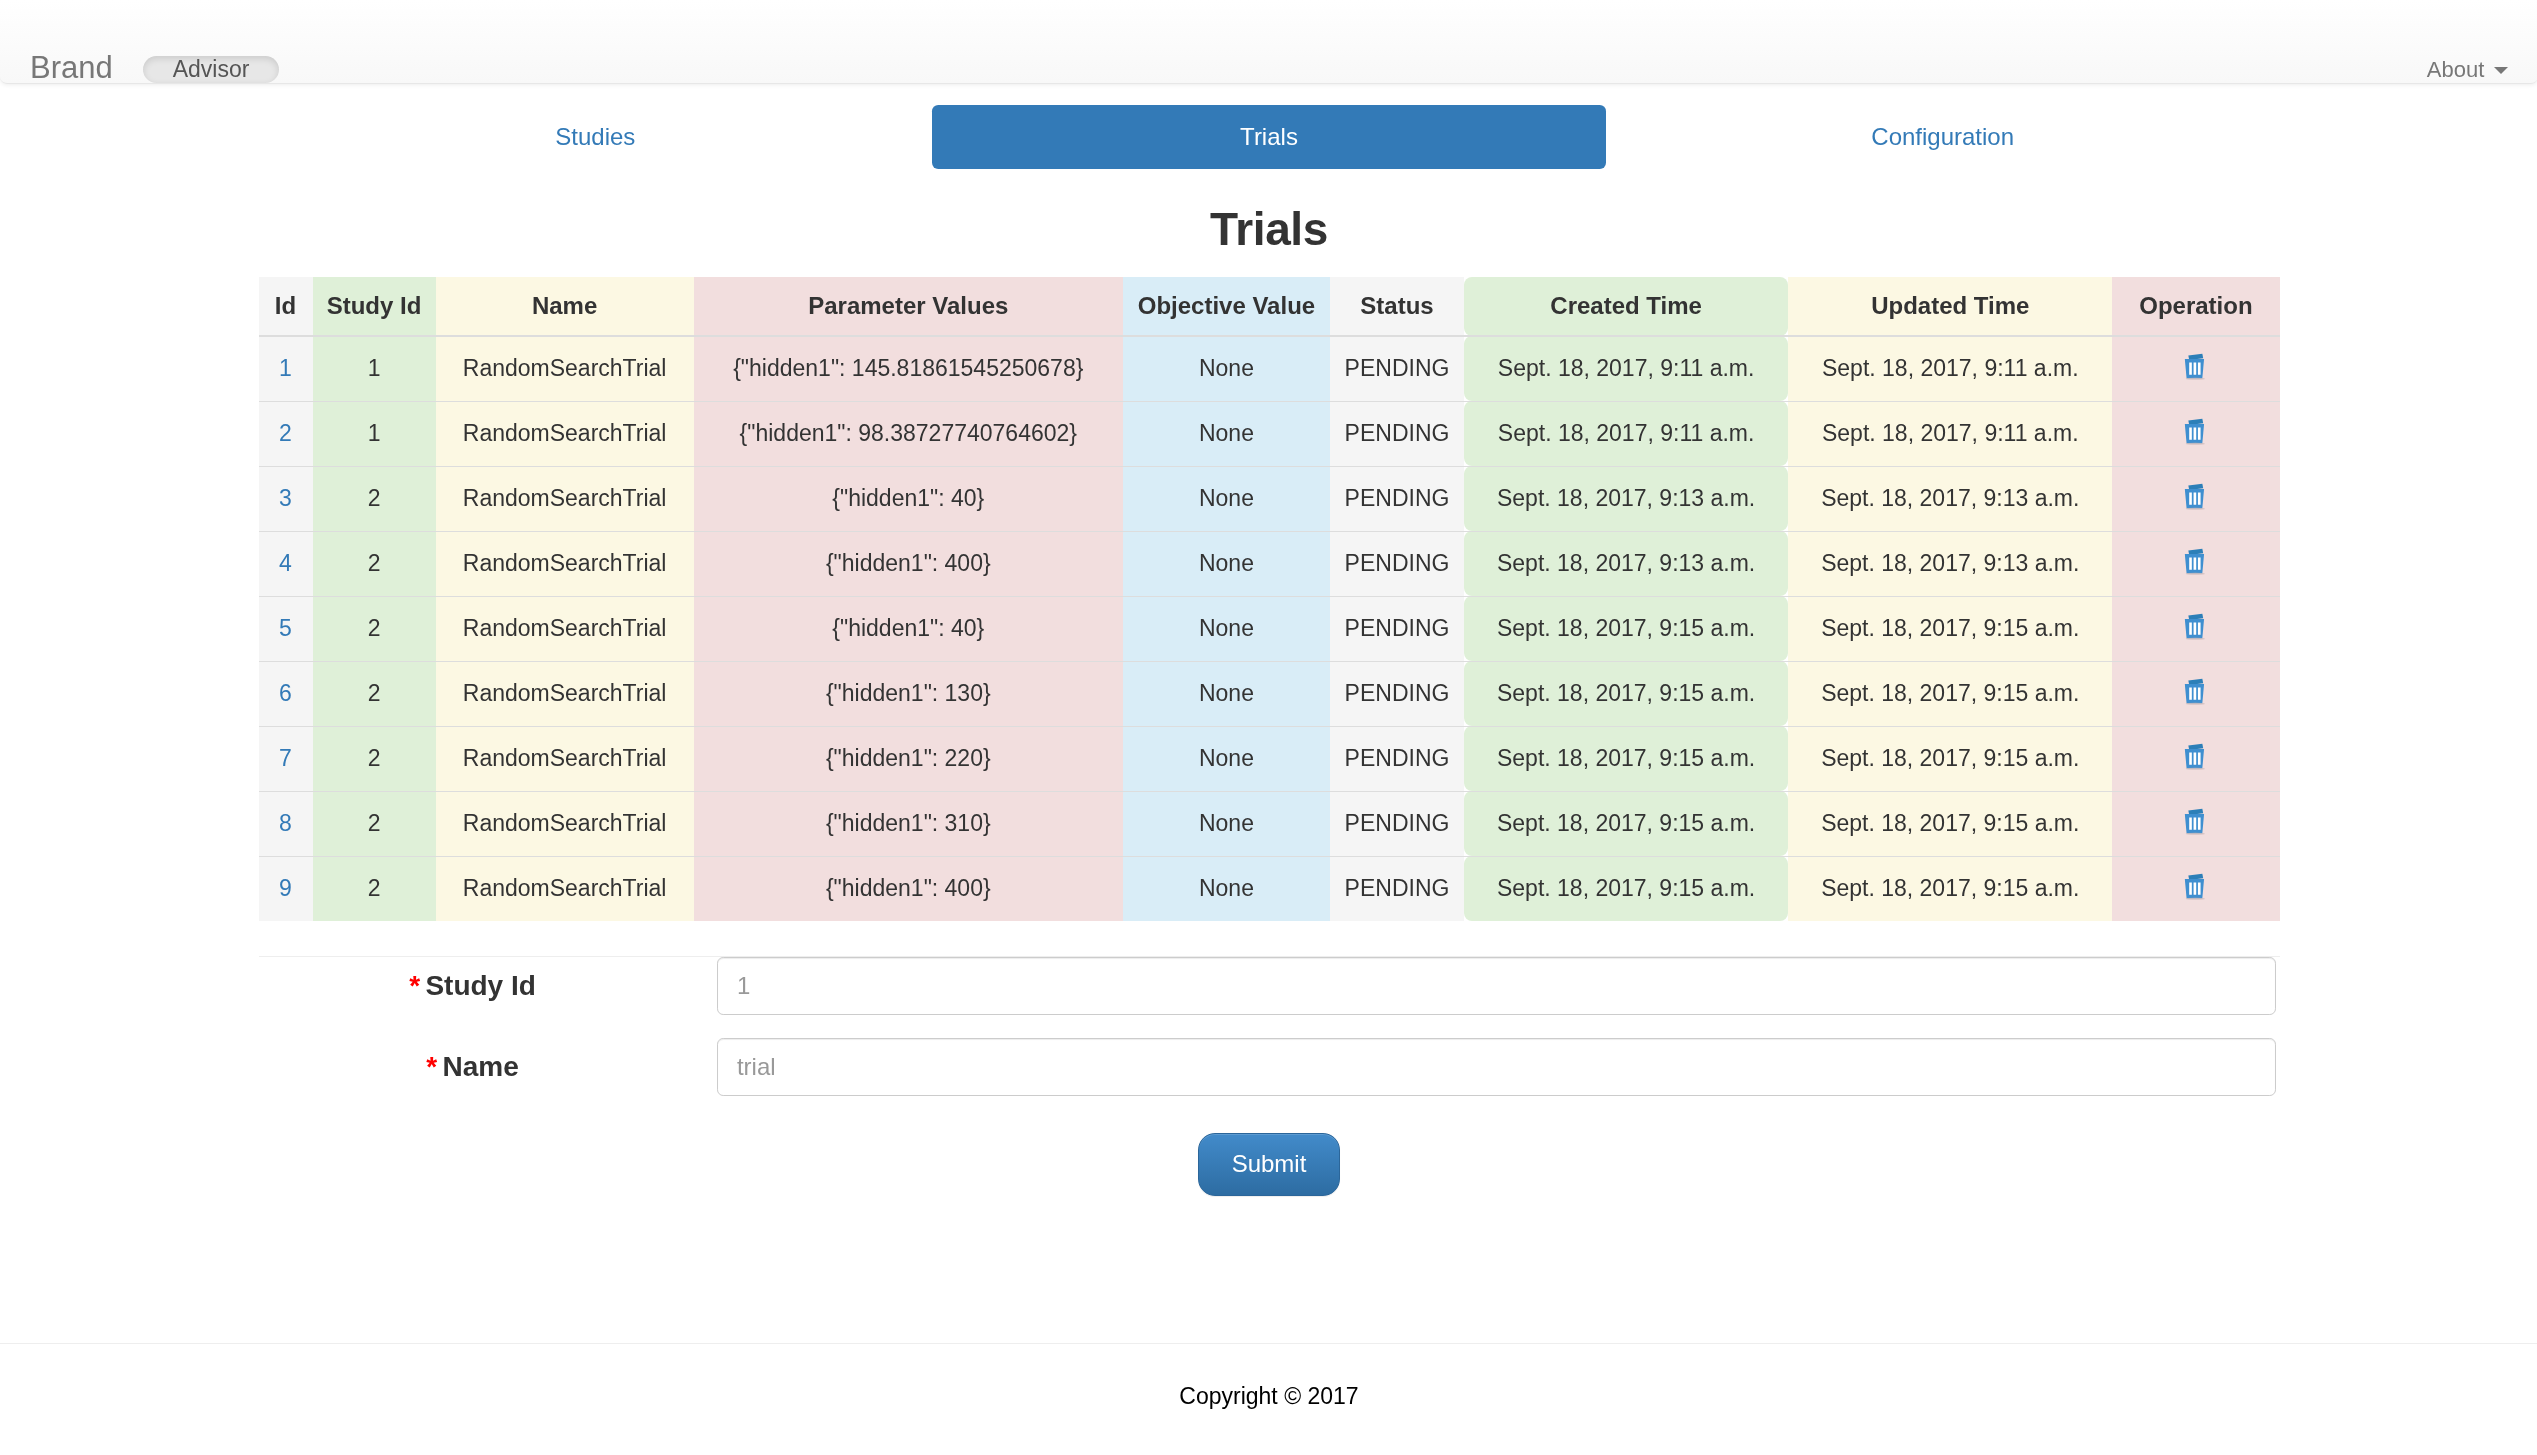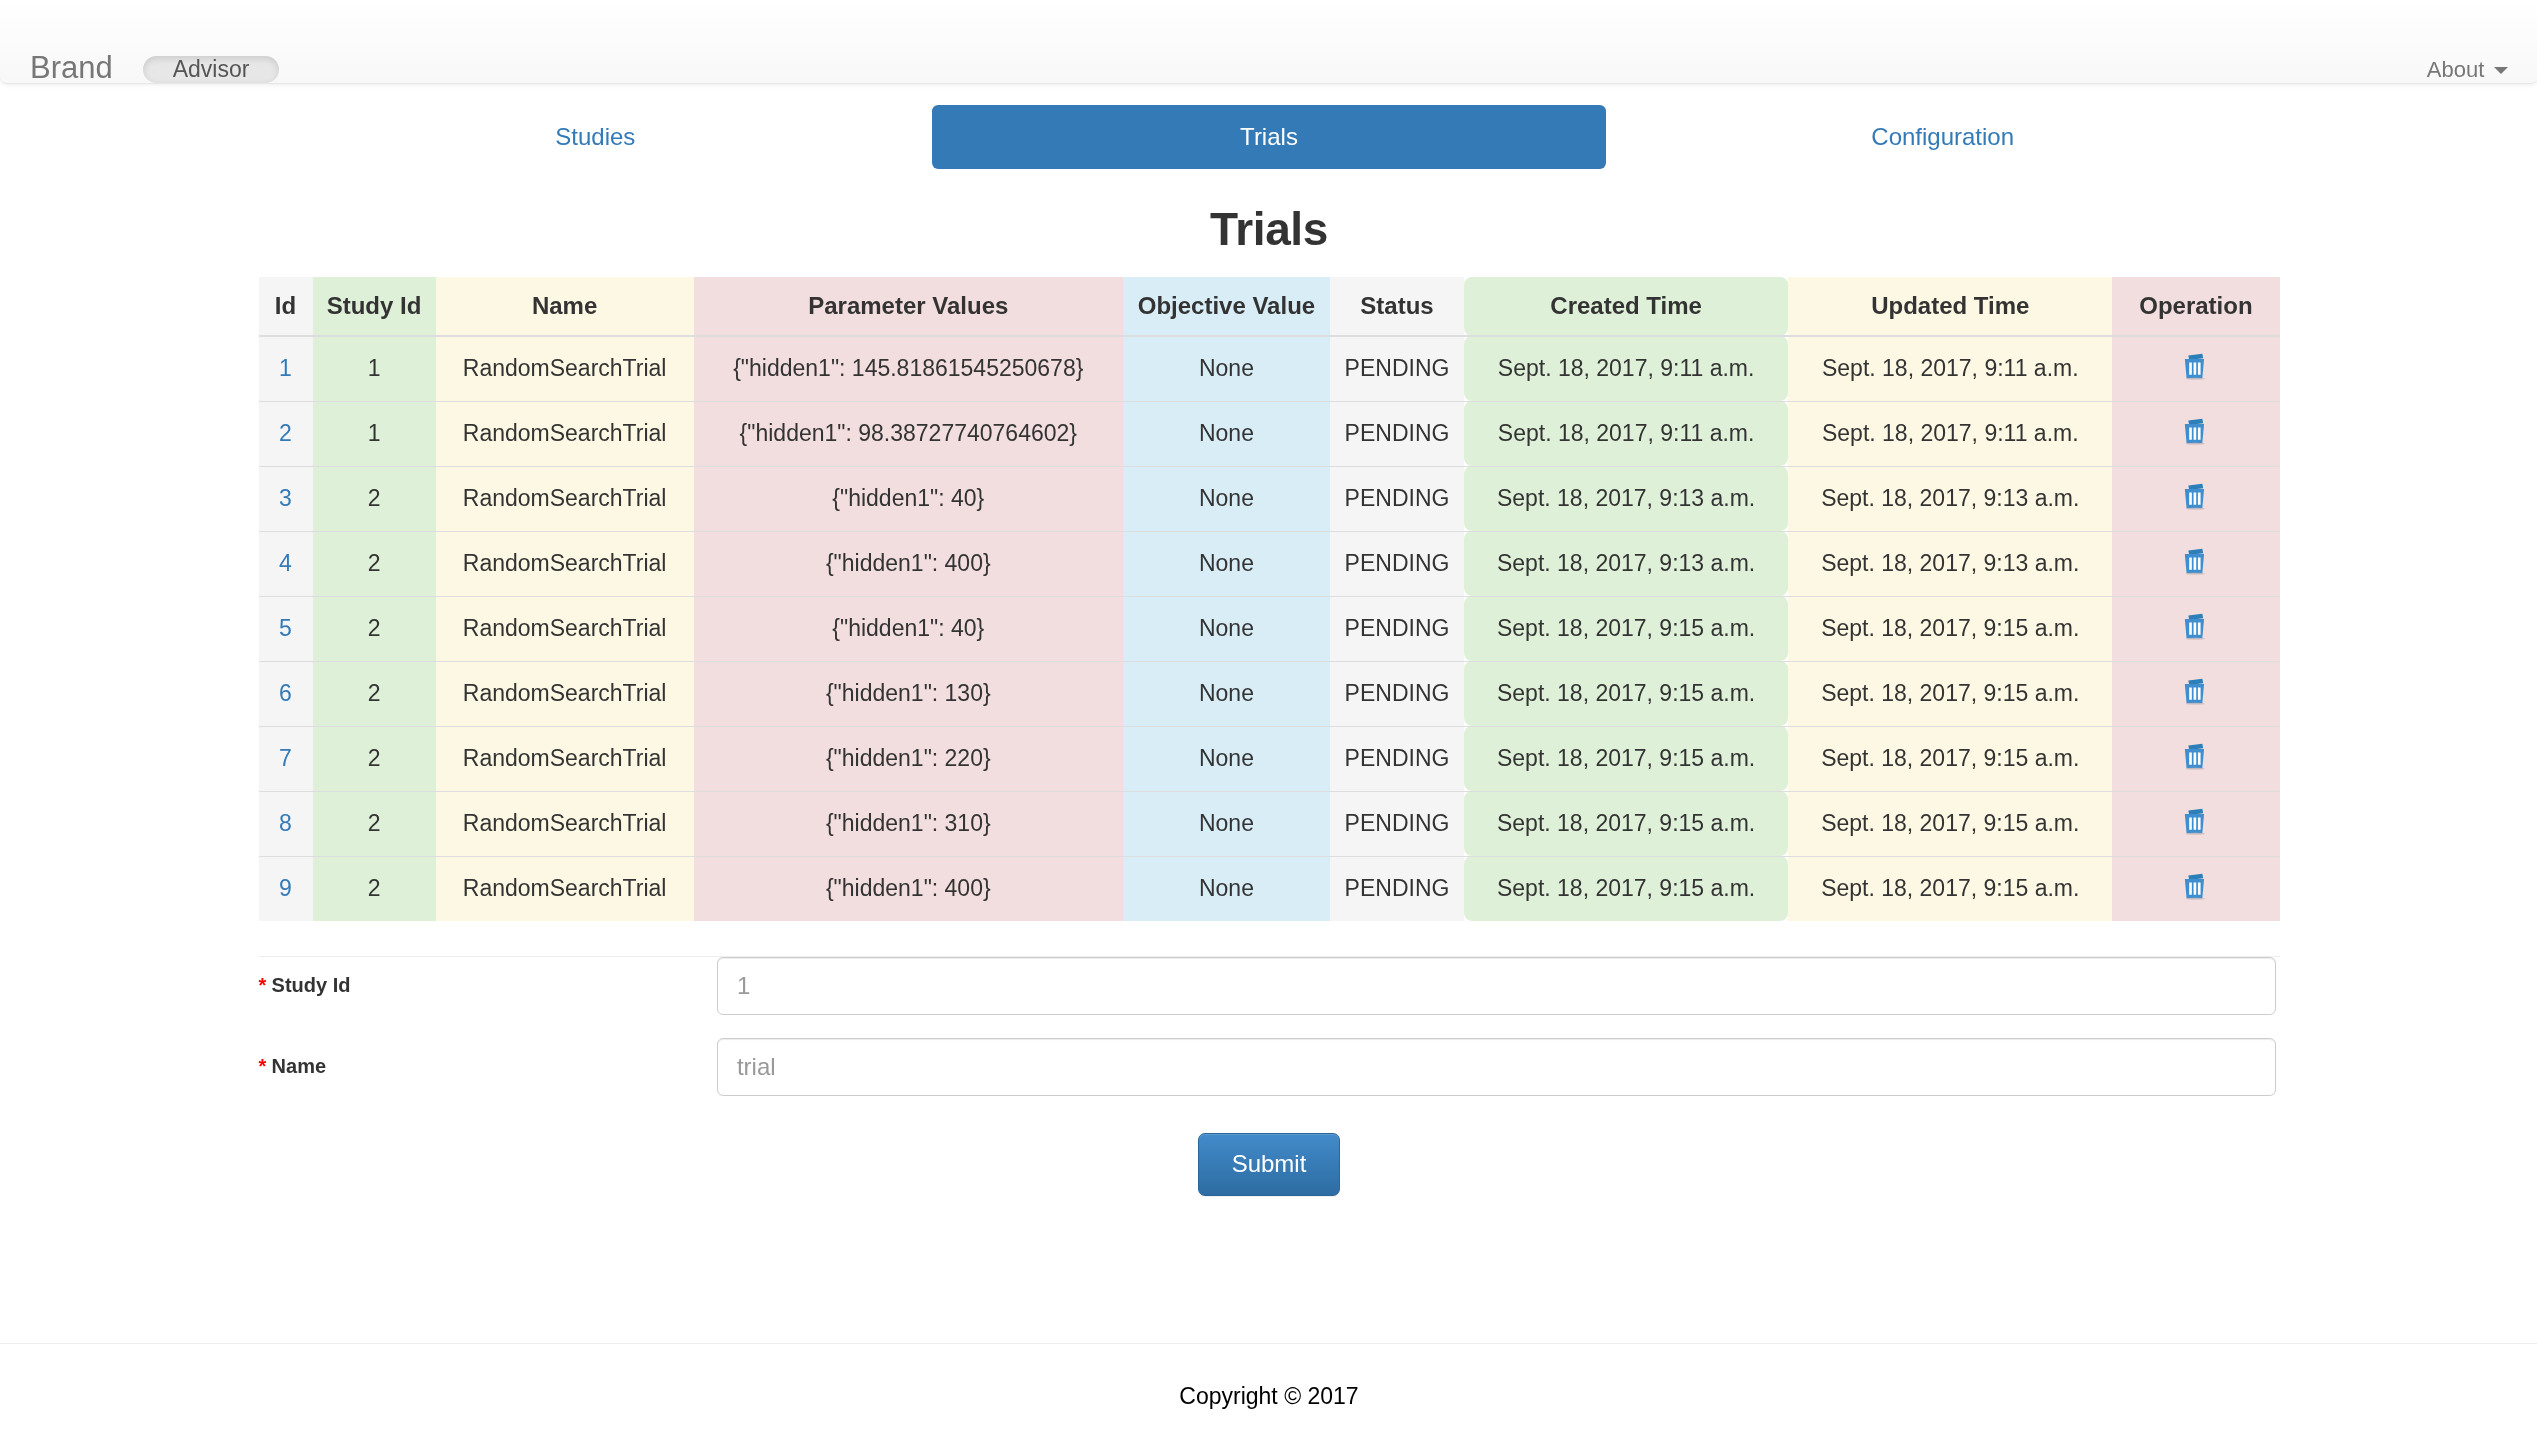--- a/index.html
+++ b/index.html
@@ -184,23 +184,23 @@
     margin: 32px 0 30px 0;
     letter-spacing: -0.4px;
   }
   .form-row {
     display: flex;
     align-items: center;
     margin-bottom: 23px;
   }
   .form-label {
     width: 458px;
-    text-align: left;
+    text-align: center;
     padding-right: 30px;
-    font-size: 20px;
+    font-size: 28px;
     font-weight: bold;
     color: #333333;
     box-sizing: border-box;
     white-space: nowrap;
   }
   .req { color: #ff0000; font-weight: bold; margin-right: 5.3px; }
   .form-control-wrap { flex: 1 1 auto; padding-right: 3.5px; }
   input.form-control {
     width: 100%;
     height: 58px;
@@ -218,21 +218,21 @@
 
   .submit-row {
     display: flex;
     justify-content: center;
     margin-top: 37px;
   }
   button.submit-btn {
     background: linear-gradient(to bottom, #428bca 0%, #2d6ca2 100%);
     background-repeat: repeat-x;
     border: 0.9px solid #2b669a;
-    border-radius: 7px;
+    border-radius: 17px;
     color: #ffffff;
     font-size: 24px;
     padding: 16px 33px;
     cursor: pointer;
     font-family: "Liberation Sans", sans-serif;
     box-shadow: inset 0 0.9px 0 rgba(255,255,255,.15), 0 0.9px 0.9px rgba(0,0,0,.075);
     line-height: 1.2;
   }
 
   

